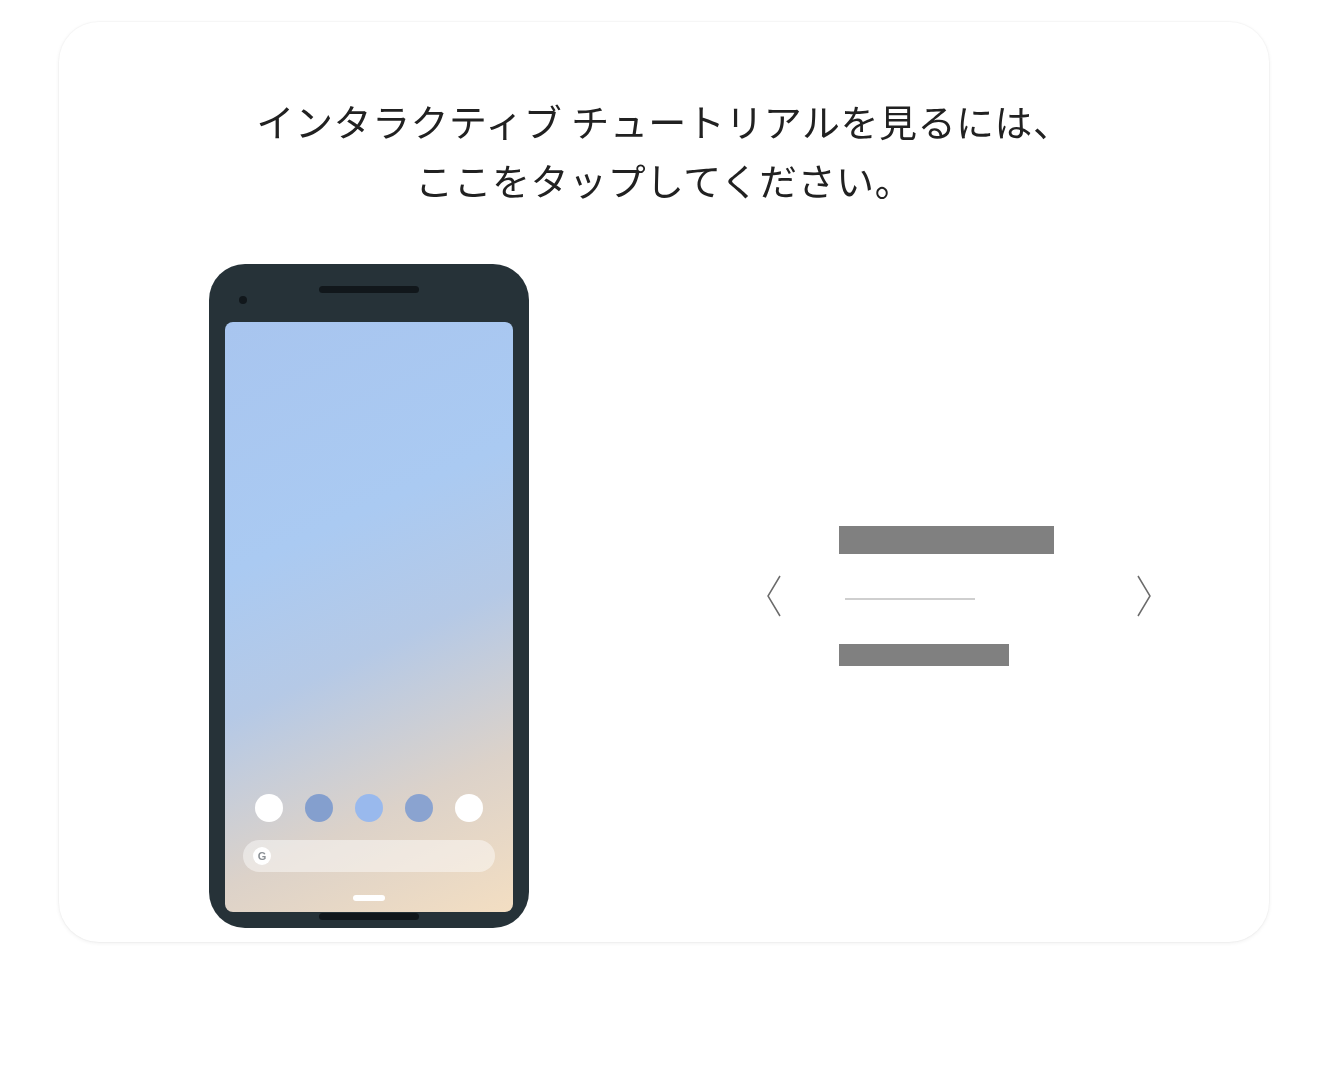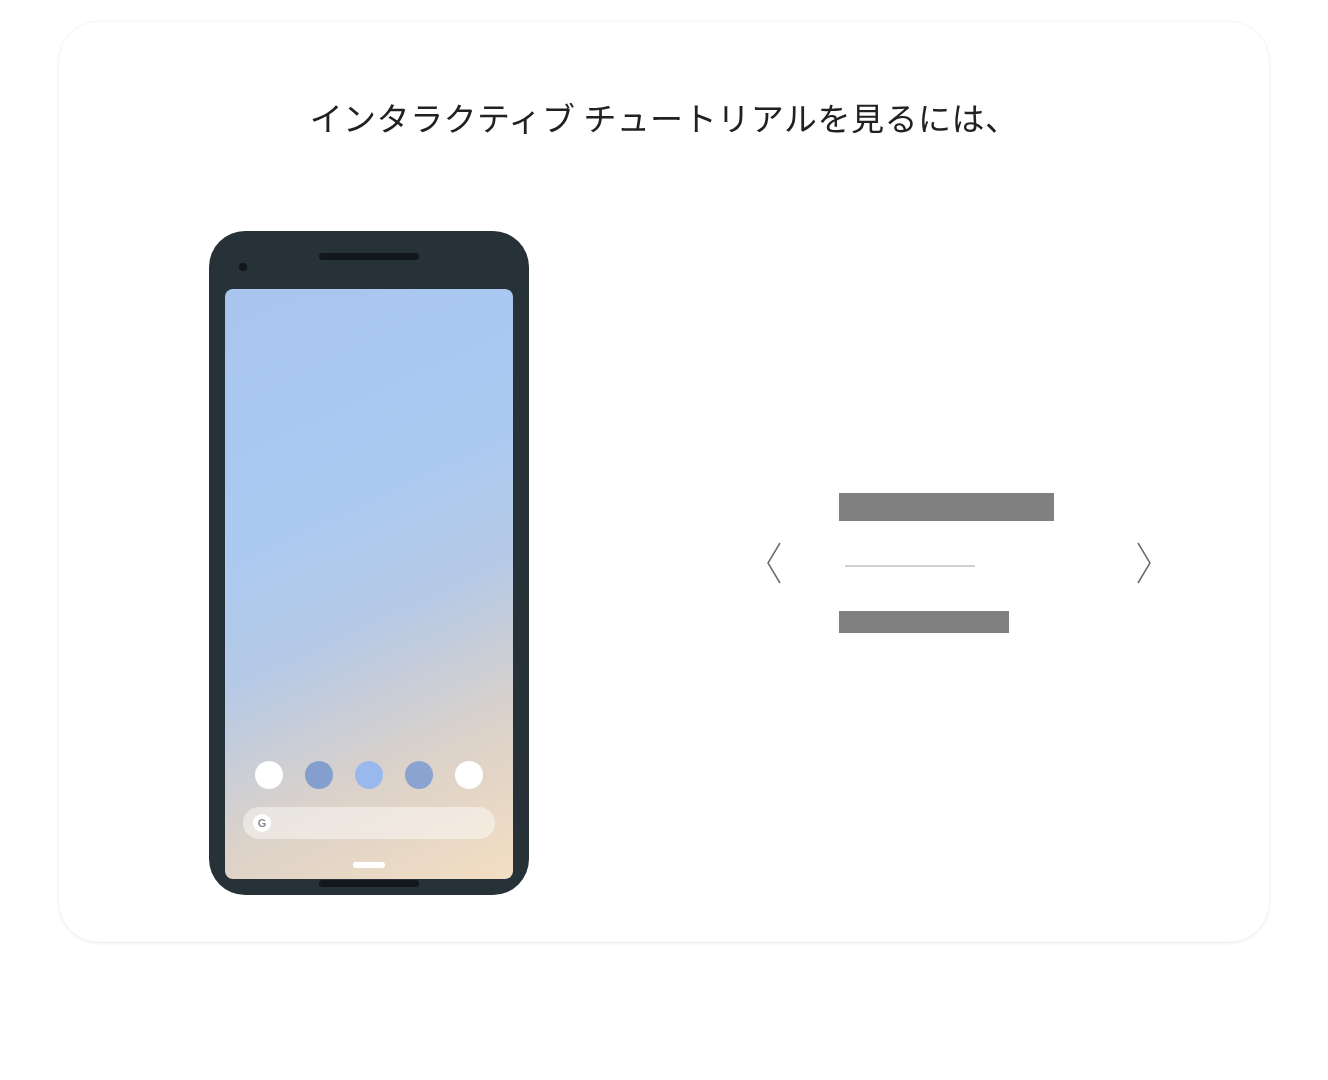--- a/index.html
+++ b/index.html
@@ -25,21 +25,21 @@
       box-shadow: 0 1px 4px rgba(0,0,0,0.07), 0 0 0 1px rgba(0,0,0,0.02);
       display: flex;
       flex-direction: column;
       align-items: center;
       padding-top: 70px;
       position: relative;
       cursor: pointer;
     }
     .heading {
       text-align: center;
-      font-size: 33px;
+      font-size: 38px;
       line-height: 1.55;
       color: #212121;
       font-weight: 400;
       letter-spacing: 0.5px;
     }
     .content-row {
       display: flex;
       flex-direction: row;
       width: 100%;
       flex: 1;
@@ -189,20 +189,21 @@
       background: #cfcfcf;
       margin-left: 6px;
     }
   </style>
 </head>
 <body>
 
 <div class="card">
   <div class="heading">
     <div>インタラクティブ チュートリアルを見るには、</div>
+    <div>ここをタップしてください。</div>
   </div>
 
   <div class="content-row">
 
     <div class="phone">
       <div class="phone-camera"></div>
       <div class="phone-speaker"></div>
       <div class="phone-screen">
         <div class="dock-dots">
           <div class="dot white"></div>

